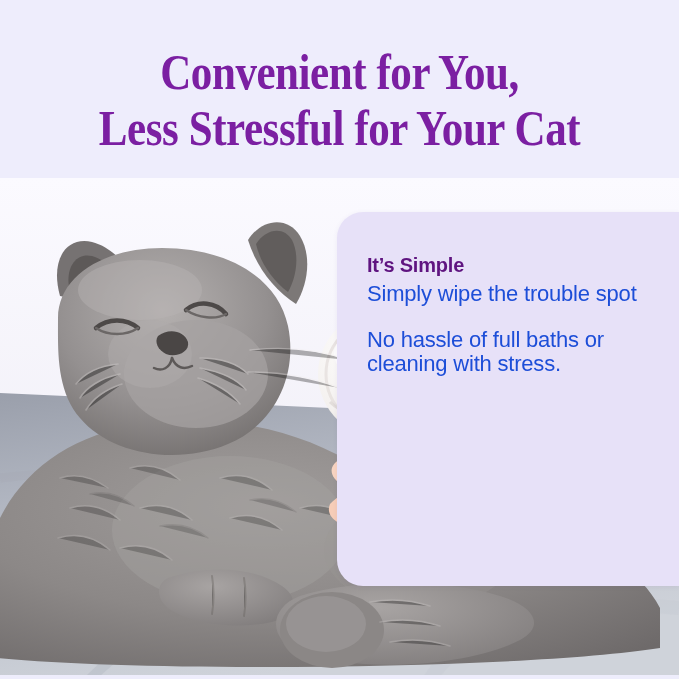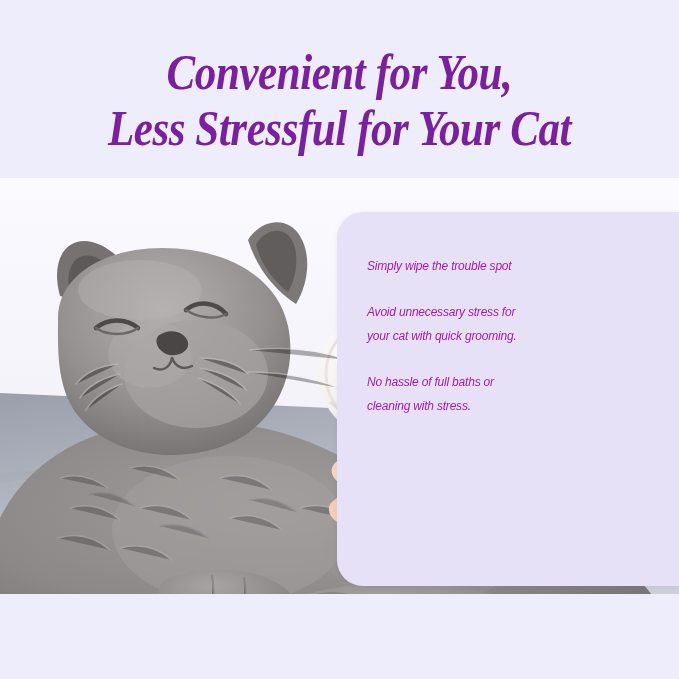--- a/index.html
+++ b/index.html
@@ -6,24 +6,23 @@
   html,body { width:679px; height:679px; }
   body {
     font-family: "Liberation Sans", sans-serif;
     background:#eeedfc;
     overflow:hidden;
     position:relative;
   }
 
   #stage {
     position:absolute; left:0; top:0;
-    width:679px; height:594px;
+    width:679px; height:675px;
     background:#eeedfc;
     overflow:hidden;
-    font-style:italic;
   }
 
   
   .headline {
     position:absolute;
     left:0; top:44px;
     width:679px;
     text-align:center;
     font-family:"Liberation Serif", serif;
     font-weight:bold;
@@ -63,23 +62,23 @@
   .feat { margin-bottom:22px; }
   .feat:last-child { margin-bottom:0; }
   .feat-title {
     font-size:20px;
     font-weight:bold;
     color:#5f1480;
     letter-spacing:-0.2px;
     margin-bottom:5px;
   }
   .feat-body {
-    font-size:12px;
+    font-size:22px;
     line-height:24px;
-    color:#a21caf;
+    color:#1d4ed8;
     letter-spacing:-0.2px;
   }
 </style>
 </head>
 <body>
 
 <div id="stage">
 
   <div class="photo">
     <svg class="photo-svg" viewBox="0 0 679 501" xmlns="http://www.w3.org/2000/svg">
@@ -256,30 +255,27 @@
 
   <div class="headline">
     <span class="hl-line">Convenient for You,</span>
     <span class="hl-line">Less Stressful for Your Cat</span>
   </div>
 
   <div class="panel">
     <div class="panel-inner">
 
       <div class="feat">
+        <div class="feat-title">It’s Simple</div>
         <div class="feat-body">
           <span>Simply wipe the trouble spot</span><br>
         </div>
       </div>
 
       <div class="feat">
-        <div class="feat-body">
-          <span>Avoid unnecessary stress for</span><br>
-          <span>your cat with quick grooming.</span>
-        </div>
       </div>
 
       <div class="feat">
         <div class="feat-body">
           <span>No hassle of full baths or</span><br>
           <span>cleaning with stress.</span>
         </div>
       </div>
 
     </div>

